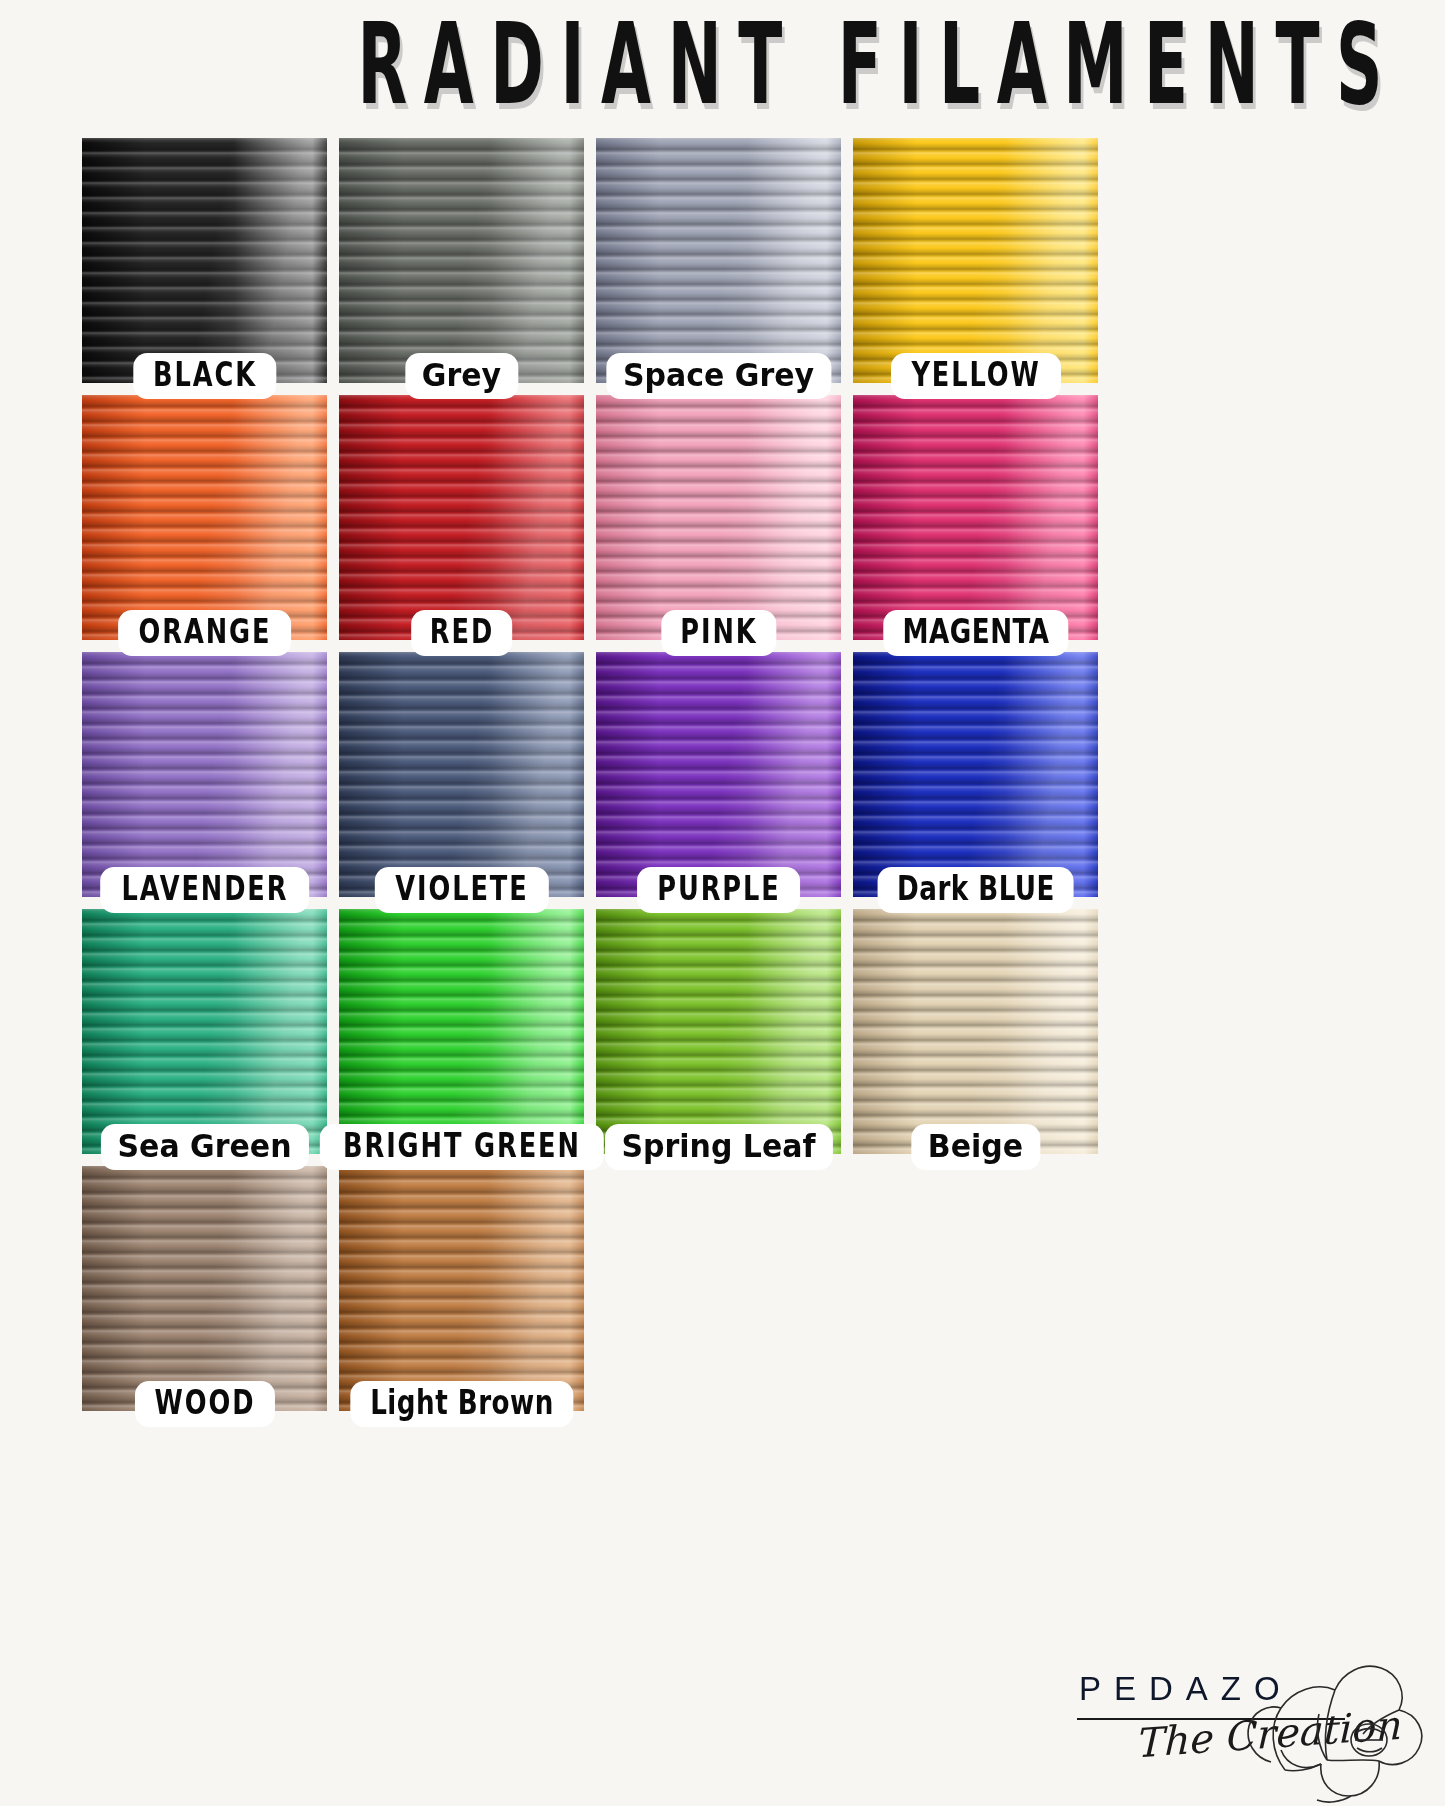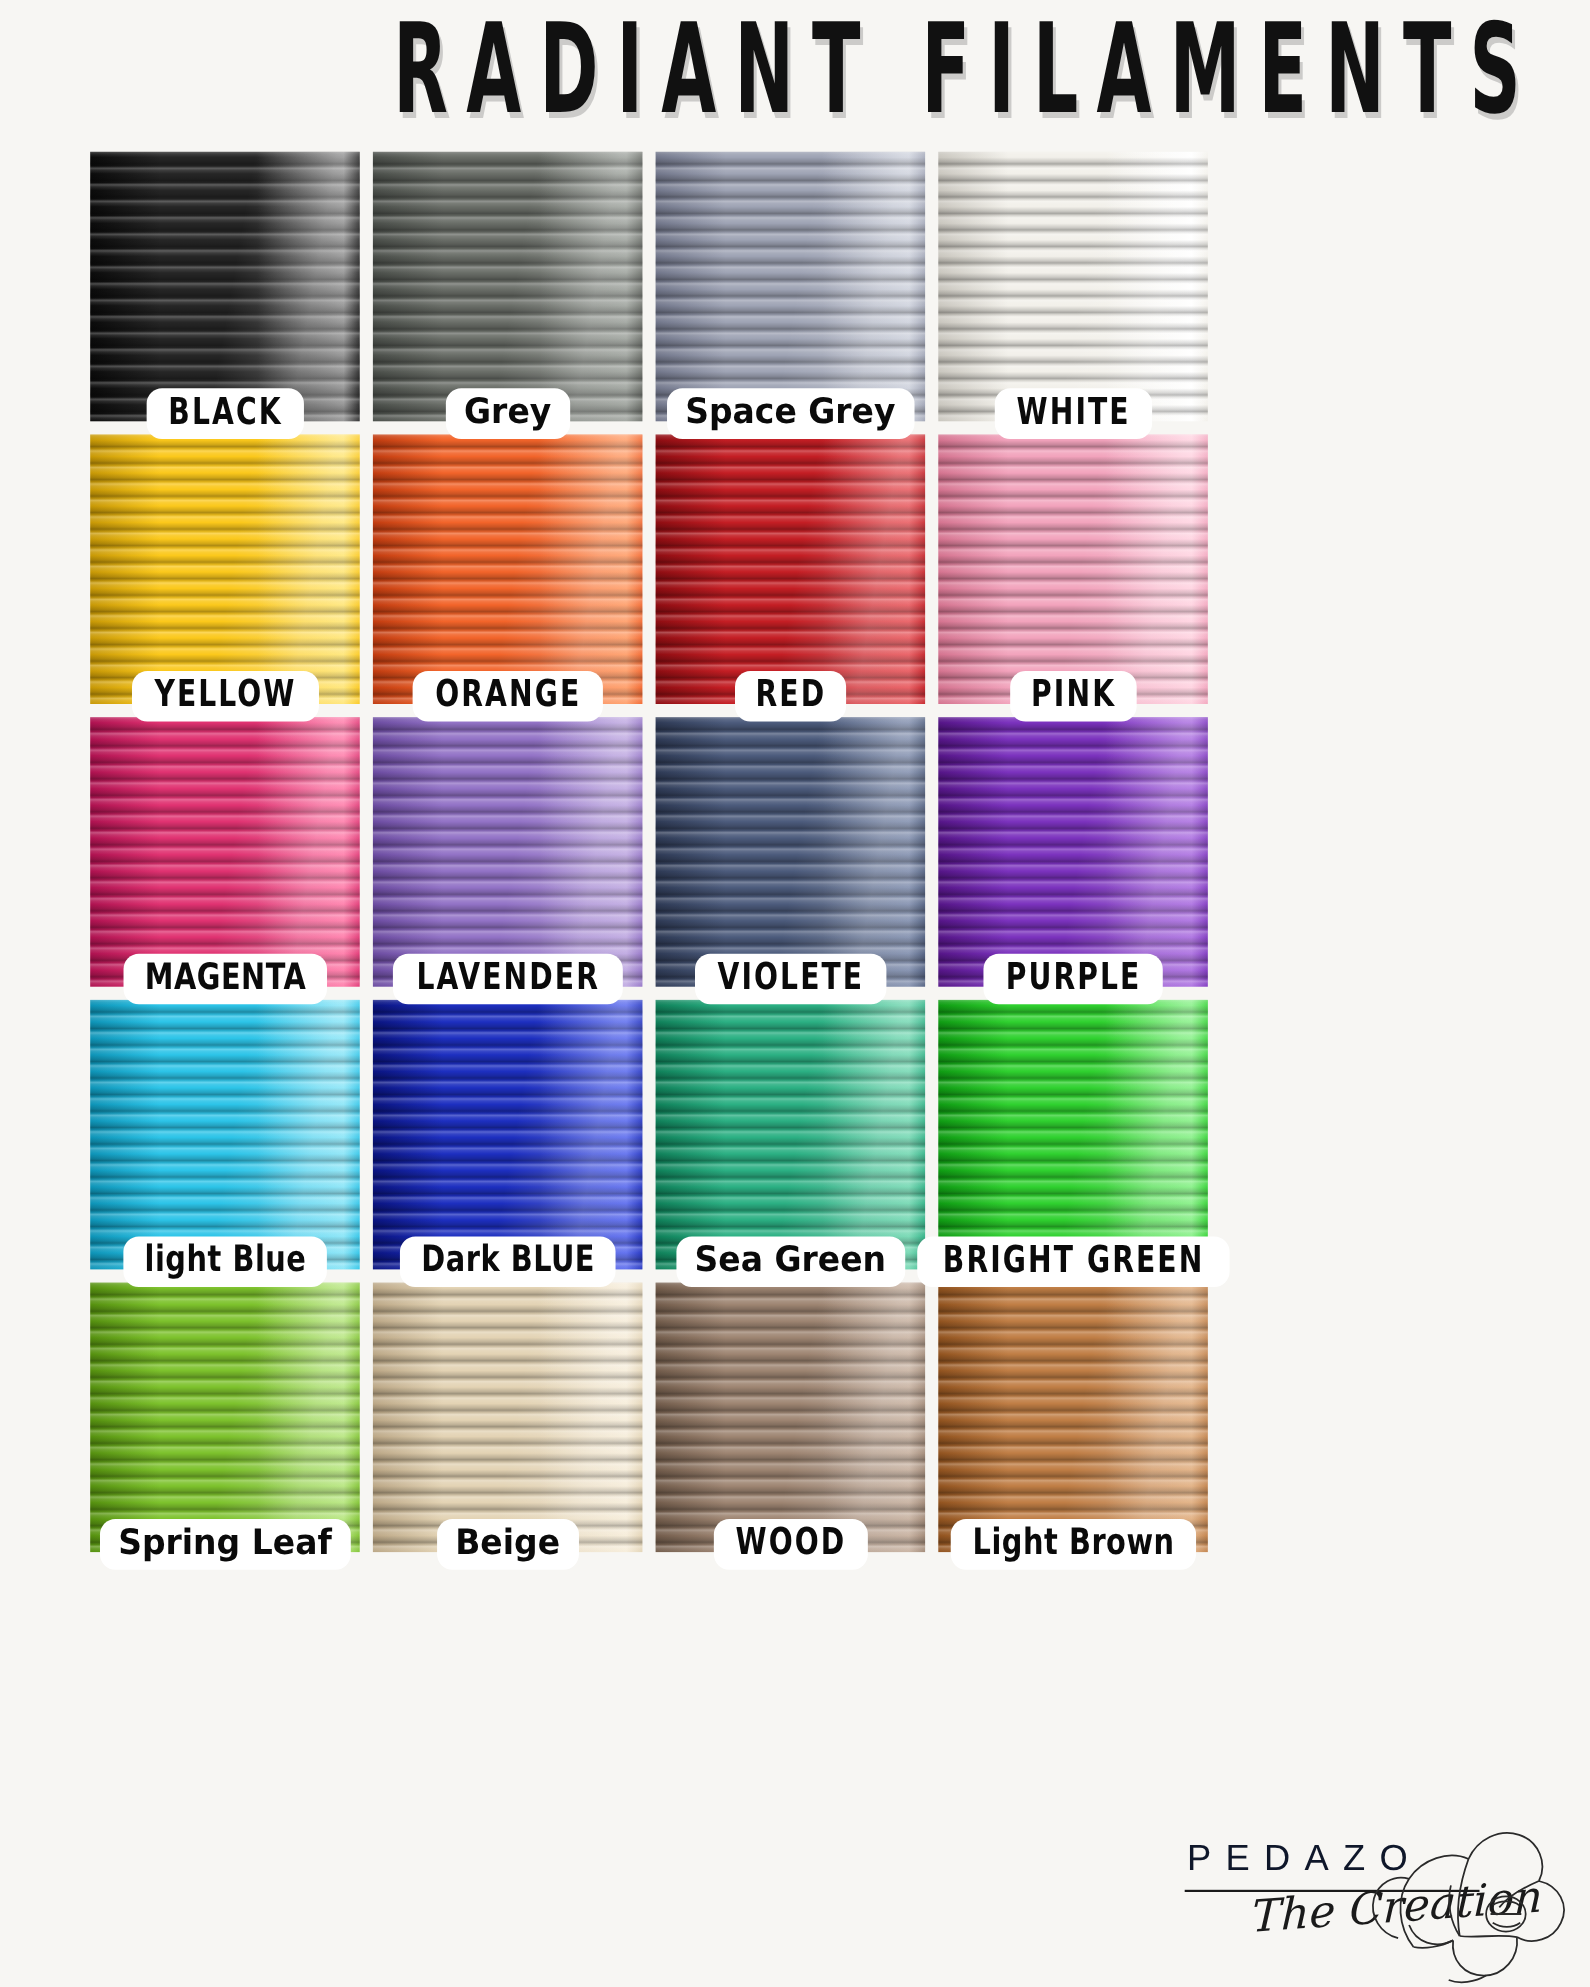--- a/index.html
+++ b/index.html
@@ -177,29 +177,20 @@
     <div class="swatch">
       <div class="swatch-tex" style="background: linear-gradient(to right, rgb(113, 118, 138) 0%, rgb(158, 163, 180) 26%, rgb(158, 163, 180) 62%, rgb(205, 209, 220) 94%, rgb(158, 163, 180) 100%);">
         <div class="swatch-ridges"></div>
         <div class="swatch-sheen"></div>
       </div>
       <div class="swatch-label sty-round">
         <span class="lbl-txt">Space Grey</span>
       </div>
     </div>
     <div class="swatch">
-      <div class="swatch-tex" style="background: linear-gradient(to right, rgb(201, 198, 190) 0%, rgb(242, 240, 234) 26%, rgb(242, 240, 234) 62%, rgb(255, 255, 255) 94%, rgb(242, 240, 234) 100%);">
-        <div class="swatch-ridges"></div>
-        <div class="swatch-sheen"></div>
-      </div>
-      <div class="swatch-label sty-upper">
-        <span class="lbl-txt">WHITE</span>
-      </div>
-    </div>
-    <div class="swatch">
       <div class="swatch-tex" style="background: linear-gradient(to right, rgb(199, 152, 6) 0%, rgb(251, 200, 27) 26%, rgb(251, 200, 27) 62%, rgb(255, 229, 115) 94%, rgb(251, 200, 27) 100%);">
         <div class="swatch-ridges"></div>
         <div class="swatch-sheen"></div>
       </div>
       <div class="swatch-label sty-upper">
         <span class="lbl-txt">YELLOW</span>
       </div>
     </div>
     <div class="swatch">
       <div class="swatch-tex" style="background: linear-gradient(to right, rgb(193, 60, 16) 0%, rgb(242, 100, 42) 26%, rgb(242, 100, 42) 62%, rgb(255, 154, 99) 94%, rgb(242, 100, 42) 100%);">
@@ -255,29 +246,20 @@
         <span class="lbl-txt">VIOLETE</span>
       </div>
     </div>
     <div class="swatch">
       <div class="swatch-tex" style="background: linear-gradient(to right, rgb(85, 21, 135) 0%, rgb(123, 50, 190) 26%, rgb(123, 50, 190) 62%, rgb(169, 107, 224) 94%, rgb(123, 50, 190) 100%);">
         <div class="swatch-ridges"></div>
         <div class="swatch-sheen"></div>
       </div>
       <div class="swatch-label sty-upper">
         <span class="lbl-txt">PURPLE</span>
-      </div>
-    </div>
-    <div class="swatch">
-      <div class="swatch-tex" style="background: linear-gradient(to right, rgb(13, 147, 182) 0%, rgb(44, 196, 232) 26%, rgb(44, 196, 232) 62%, rgb(132, 228, 247) 94%, rgb(44, 196, 232) 100%);">
-        <div class="swatch-ridges"></div>
-        <div class="swatch-sheen"></div>
-      </div>
-      <div class="swatch-label sty-mixed">
-        <span class="lbl-txt">light Blue</span>
       </div>
     </div>
     <div class="swatch">
       <div class="swatch-tex" style="background: linear-gradient(to right, rgb(10, 20, 128) 0%, rgb(29, 47, 192) 26%, rgb(29, 47, 192) 62%, rgb(85, 102, 238) 94%, rgb(29, 47, 192) 100%);">
         <div class="swatch-ridges"></div>
         <div class="swatch-sheen"></div>
       </div>
       <div class="swatch-label sty-mixed">
         <span class="lbl-txt">Dark BLUE</span>
       </div>

